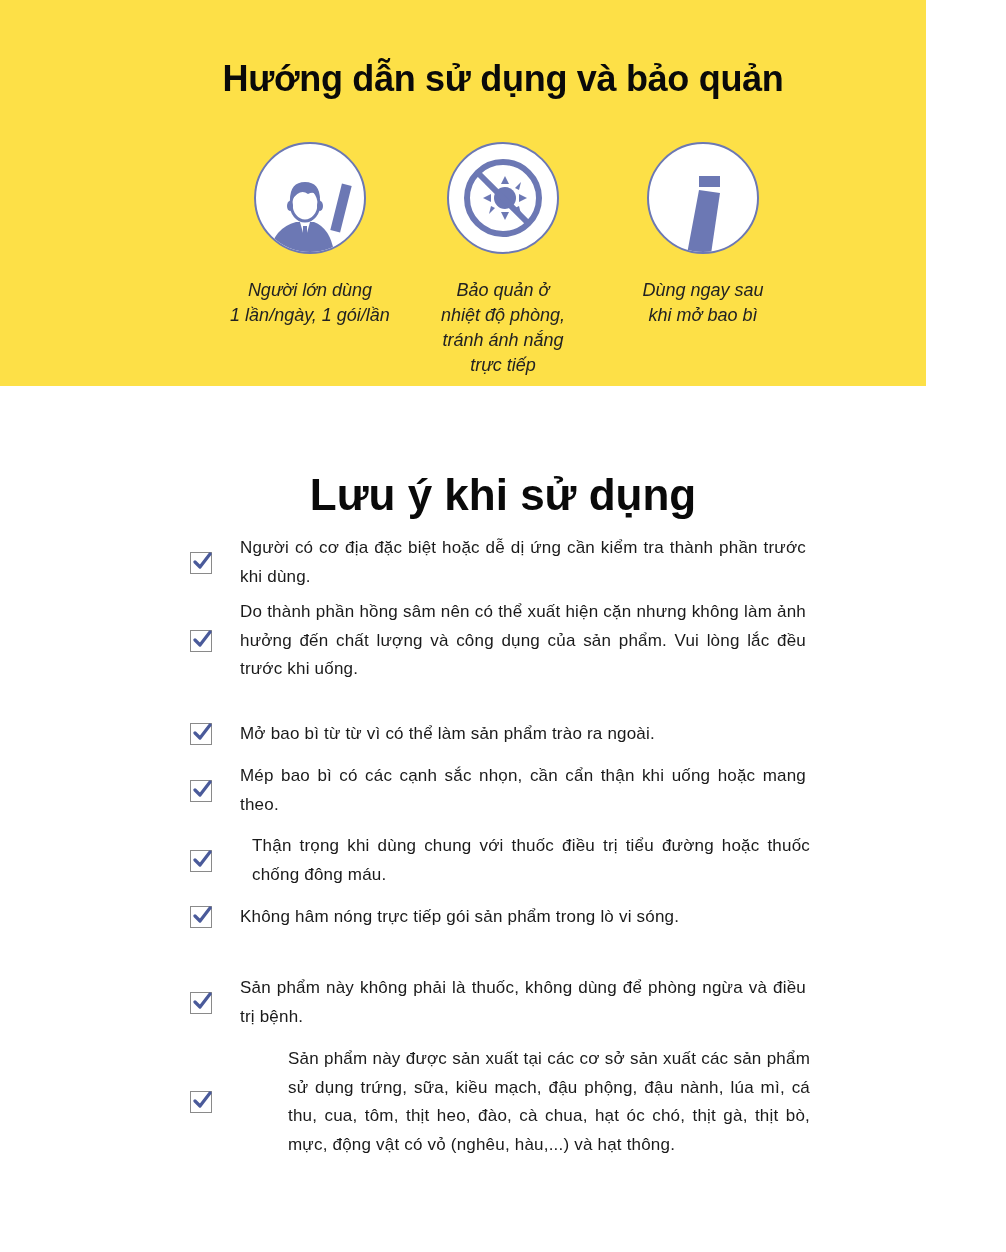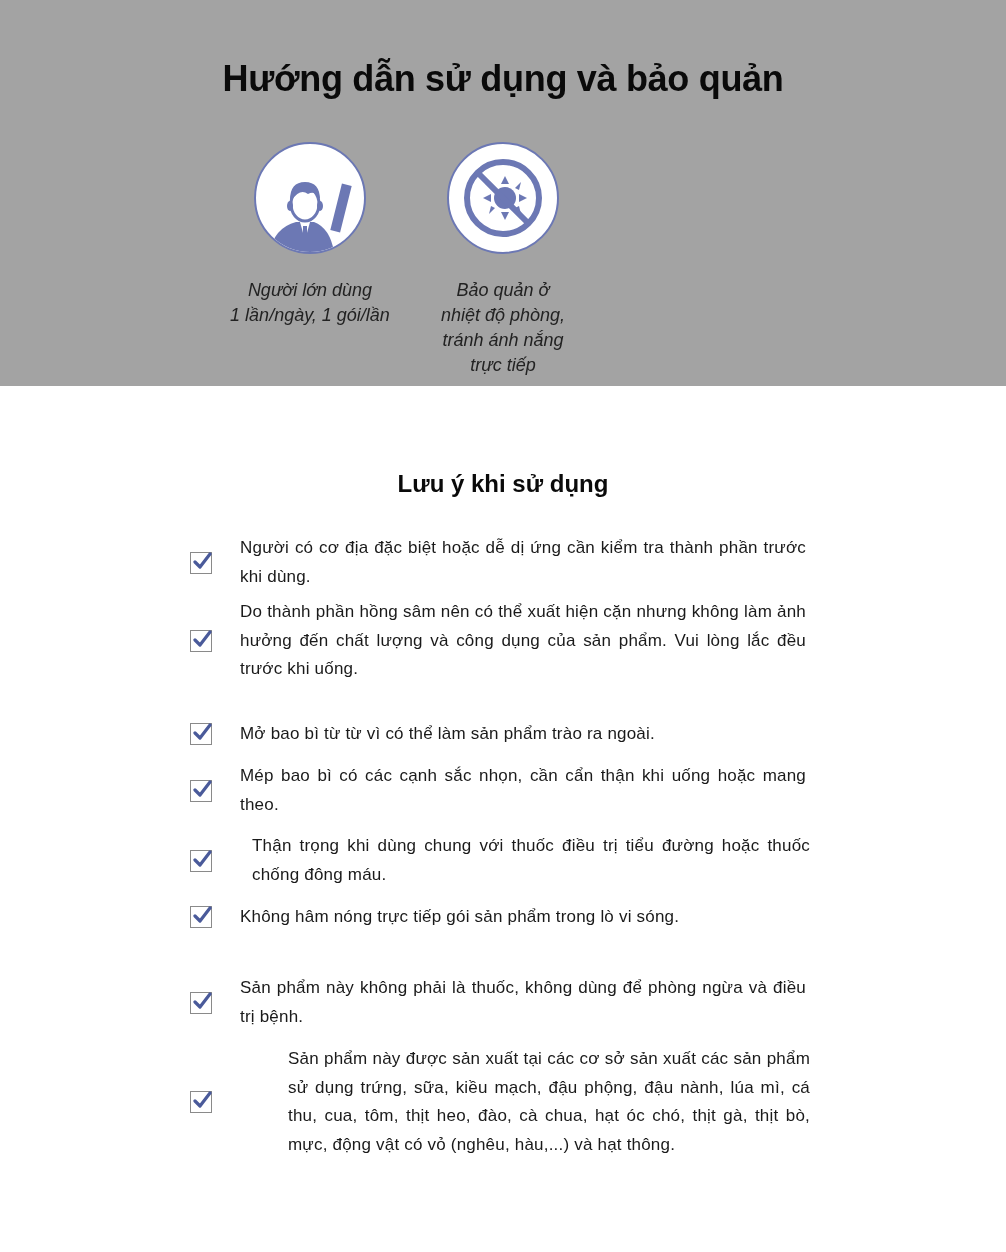--- a/index.html
+++ b/index.html
@@ -2,39 +2,39 @@
 <html><head>
 <meta charset="utf-8">
 <style>
   html, body { margin: 0; padding: 0; }
   body {
     width: 1006px; height: 1252px; background: #ffffff;
     font-family: "Liberation Sans", "DejaVu Sans", sans-serif; color: #1a1a1a;
     overflow: hidden; position: relative;
   }
   .top {
-    position: absolute; left: 0; top: 0; width: 1006px; height: 386px;
-    background: #a3a3a3;
+    position: absolute; left: 0; top: 0; width: 926px; height: 386px;
+    background: #fde047;
   }
   .title1 {
     position: absolute; left: 0; top: 58px; width: 1006px; text-align: center;
     font-size: 36px; font-weight: bold; color: #0a0a0a; letter-spacing: -0.3px;
   }
   .usage-item { position: absolute; top: 142px; width: 190px; text-align: center; }
   .circle {
     width: 108px; height: 108px; border-radius: 50%; border: 2px solid #6c78b4;
     background: #ffffff; margin: 0 auto; position: relative; overflow: hidden;
   }
   .circle svg { position: absolute; left: 0; top: 0; }
   .usage-label {
     margin-top: 24px; font-size: 18px; line-height: 25px; color: #222; font-style: italic;
   }
   .title2 {
     position: absolute; left: 0; top: 470px; width: 1006px; text-align: center;
-    font-size: 24px; font-weight: bold; color: #0a0a0a;
+    font-size: 44px; font-weight: bold; color: #0a0a0a;
   }
   .note {
     position: absolute; left: 190px; width: 620px; display: flex; align-items: center;
   }
   .cb {
     width: 22px; height: 22px; border: 1.5px solid #8a8a8a; background: #fff;
     position: relative; flex: 0 0 auto; margin-right: 28px; box-sizing: border-box;
   }
   .cb svg { position: absolute; left: 1px; top: -2px; }
   .note-text {
@@ -90,20 +90,32 @@
       </svg>
     </div>
     <div class="usage-label">
       <div>Bảo quản ở</div>
       <div>nhiệt độ phòng,</div>
       <div>tránh ánh nắng</div>
       <div>trực tiếp</div>
     </div>
   </div>
 
+  <div class="usage-item" style="left:608px;">
+    <div class="circle">
+      <svg width="108" height="108" viewBox="0 0 108 108">
+        <rect x="50" y="32" width="21" height="11" fill="#6c78b4"></rect>
+        <polygon points="50,46 71,49 62,110 38,110" fill="#6c78b4"></polygon>
+      </svg>
+    </div>
+    <div class="usage-label">
+      <div>Dùng ngay sau</div>
+      <div>khi mở bao bì</div>
+    </div>
+  </div>
 </div>
 
 <div class="title2">Lưu ý khi sử dụng</div>
 
 <div class="note" style="top:534px;">
   <div class="cb">
       <svg width="20" height="20" viewBox="0 0 20 20">
         <path d="M3 11 L8 16 L18 3" fill="none" stroke="#4a5a9a" stroke-width="3.2" stroke-linecap="round" stroke-linejoin="round"></path>
       </svg>
     </div>

